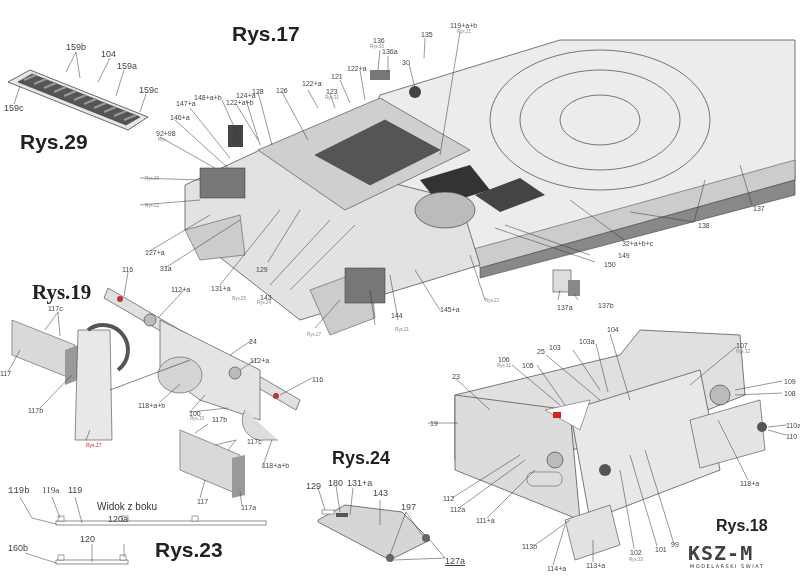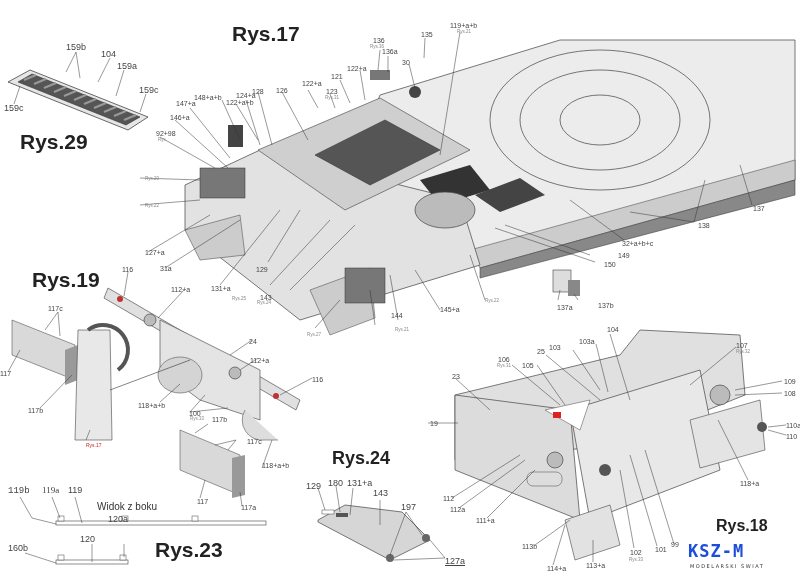--- a/index.html
+++ b/index.html
@@ -3,21 +3,21 @@
 <meta charset="utf-8">
 <style>
   html,body{margin:0;padding:0;background:#fff;}
   body{width:800px;height:587px;position:relative;overflow:hidden;font-family:"Liberation Sans",sans-serif;color:#333;}
   svg.draw{position:absolute;left:0;top:0;width:800px;height:587px;}
   .title{position:absolute;font-weight:bold;font-size:21px;color:#222;font-family:"Liberation Sans",sans-serif;}
   .lbl{position:absolute;font-size:7px;color:#444;white-space:nowrap;font-family:"Liberation Sans",sans-serif;line-height:1;}
   .lbl.big{font-size:9px;}
   .sub{position:absolute;font-size:4.5px;color:#888;white-space:nowrap;font-family:"Liberation Sans",sans-serif;}
   .caption{position:absolute;font-size:10px;color:#333;font-family:"Liberation Sans",sans-serif;}
-  .logo{position:absolute;left:688px;top:541px;font-family:"DejaVu Sans Mono",monospace;font-weight:bold;font-size:17px;letter-spacing:1px;color:#1d4ed8;}
+  .logo{position:absolute;left:688px;top:541px;font-family:"DejaVu Sans Mono",monospace;font-weight:bold;font-size:20px;letter-spacing:1px;color:#404040;}
   .logo-sub{position:absolute;left:690px;top:563px;font-size:5px;letter-spacing:1.5px;font-family:"DejaVu Sans",sans-serif;color:#333;}
 </style>
 </head>
 <body>
 
 <svg class="draw" viewBox="0 0 800 587">
 
   <g>
     <polygon points="8,82 30,70 148,117 128,130" fill="#e6e6e6" stroke="#444" stroke-width="0.8"></polygon>
     <polygon points="18,82 32,74 140,117 126,125" fill="#555" stroke="#333" stroke-width="0.6"></polygon>
@@ -220,21 +220,21 @@
     <line x1="553" y1="565" x2="565" y2="525"></line>
       <line x1="593" y1="562" x2="593" y2="540"></line>
     <line x1="634" y1="548" x2="620" y2="470"></line>
       <line x1="657" y1="546" x2="630" y2="455"></line>
     <line x1="674" y1="544" x2="645" y2="450"></line>
   </g>
 </svg>
 
 <div class="title" style="left:232px;top:22px;">Rys.17</div>
 <div class="title" style="left:20px;top:130px;">Rys.29</div>
-<div class="title" style="left:32px;top:268px;">Rys.19</div>
+<div class="title" style="left:32px;top:280px;font-family:Liberation Serif, serif;">Rys.19</div>
 <div class="title" style="left:332px;top:448px;font-size:18px;">Rys.24</div>
 <div class="title" style="left:155px;top:538px;">Rys.23</div>
 <div class="title" style="left:716px;top:517px;font-size:16px;">Rys.18</div>
 
 <div class="caption" style="left:97px;top:501px;">Widok z boku</div>
 
 <div class="lbl big" style="left:66px;top:43px;">159b</div>
 <div class="lbl big" style="left:101px;top:50px;">104</div>
 <div class="lbl big" style="left:117px;top:62px;">159a</div>
 <div class="lbl big" style="left:139px;top:86px;">159c</div>

